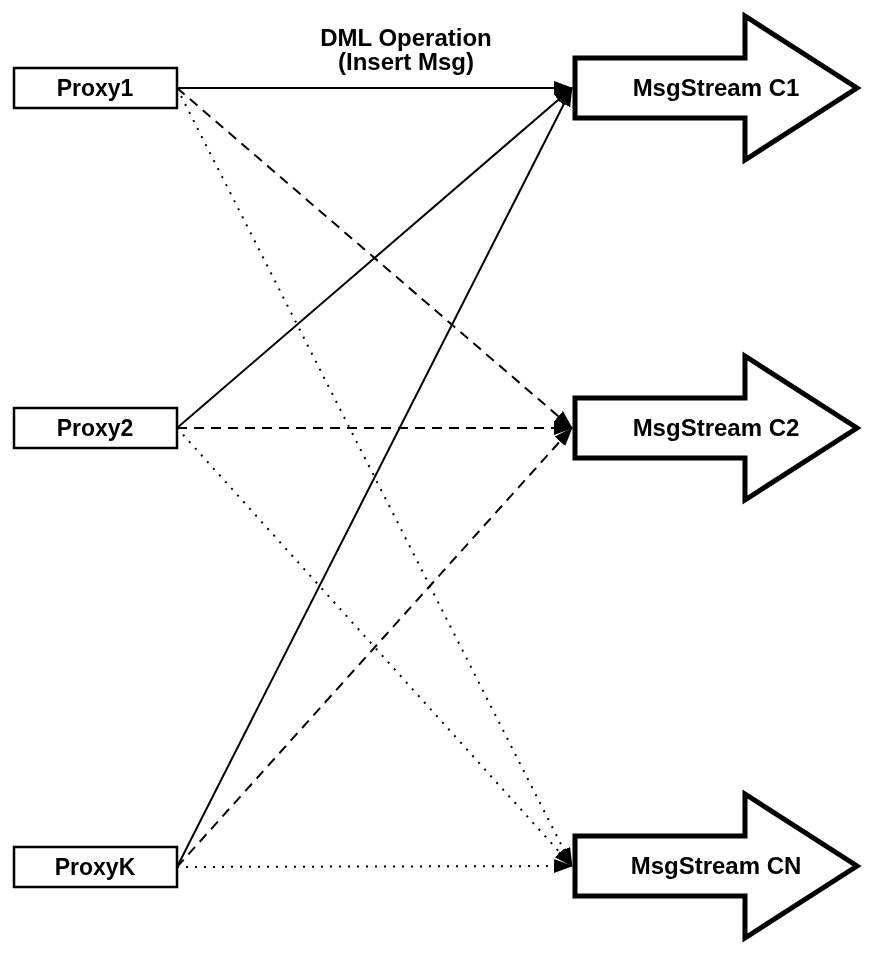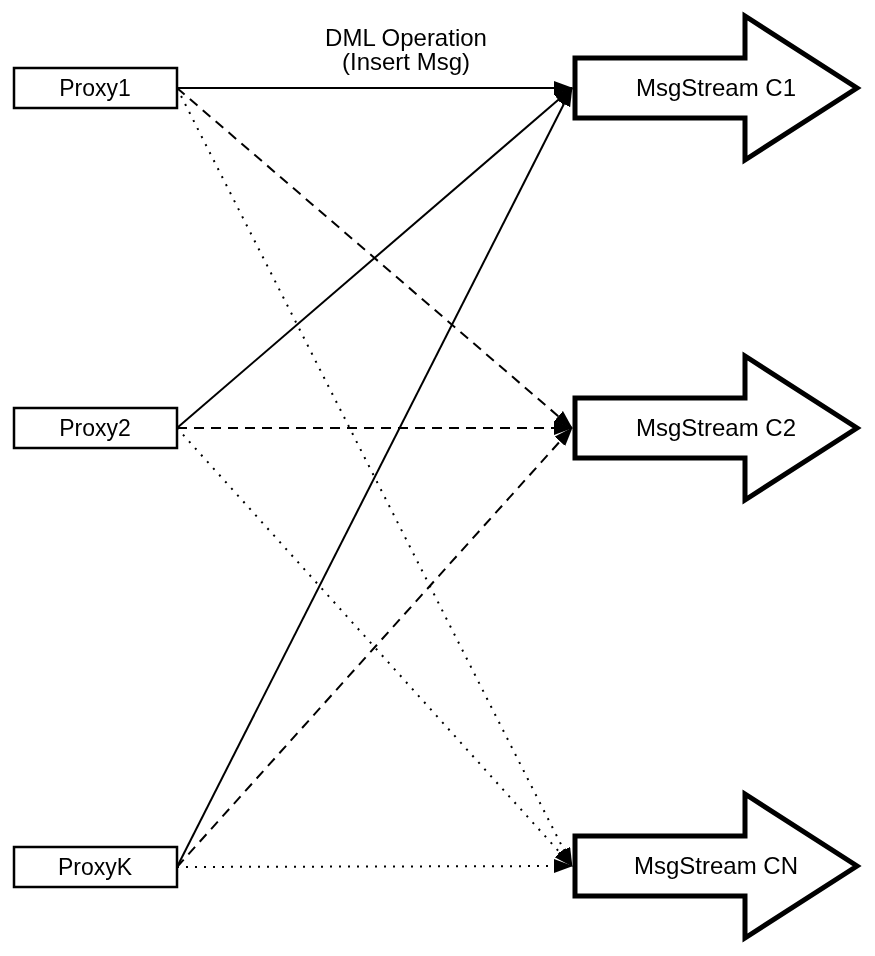--- a/index.html
+++ b/index.html
@@ -6,20 +6,21 @@
     margin: 0;
     padding: 0;
     background: #ffffff;
   }
   .page {
     position: relative;
     width: 875px;
     height: 956px;
     background: #ffffff;
     overflow: hidden;
+    font-weight: bold;
   }
   svg {
     display: block;
   }
   svg text {
     font-family: "Liberation Sans", sans-serif;
     fill: #000000;
   }
   .node-label   { font-size: 23px; }
   .stream-label { font-size: 24px; }

